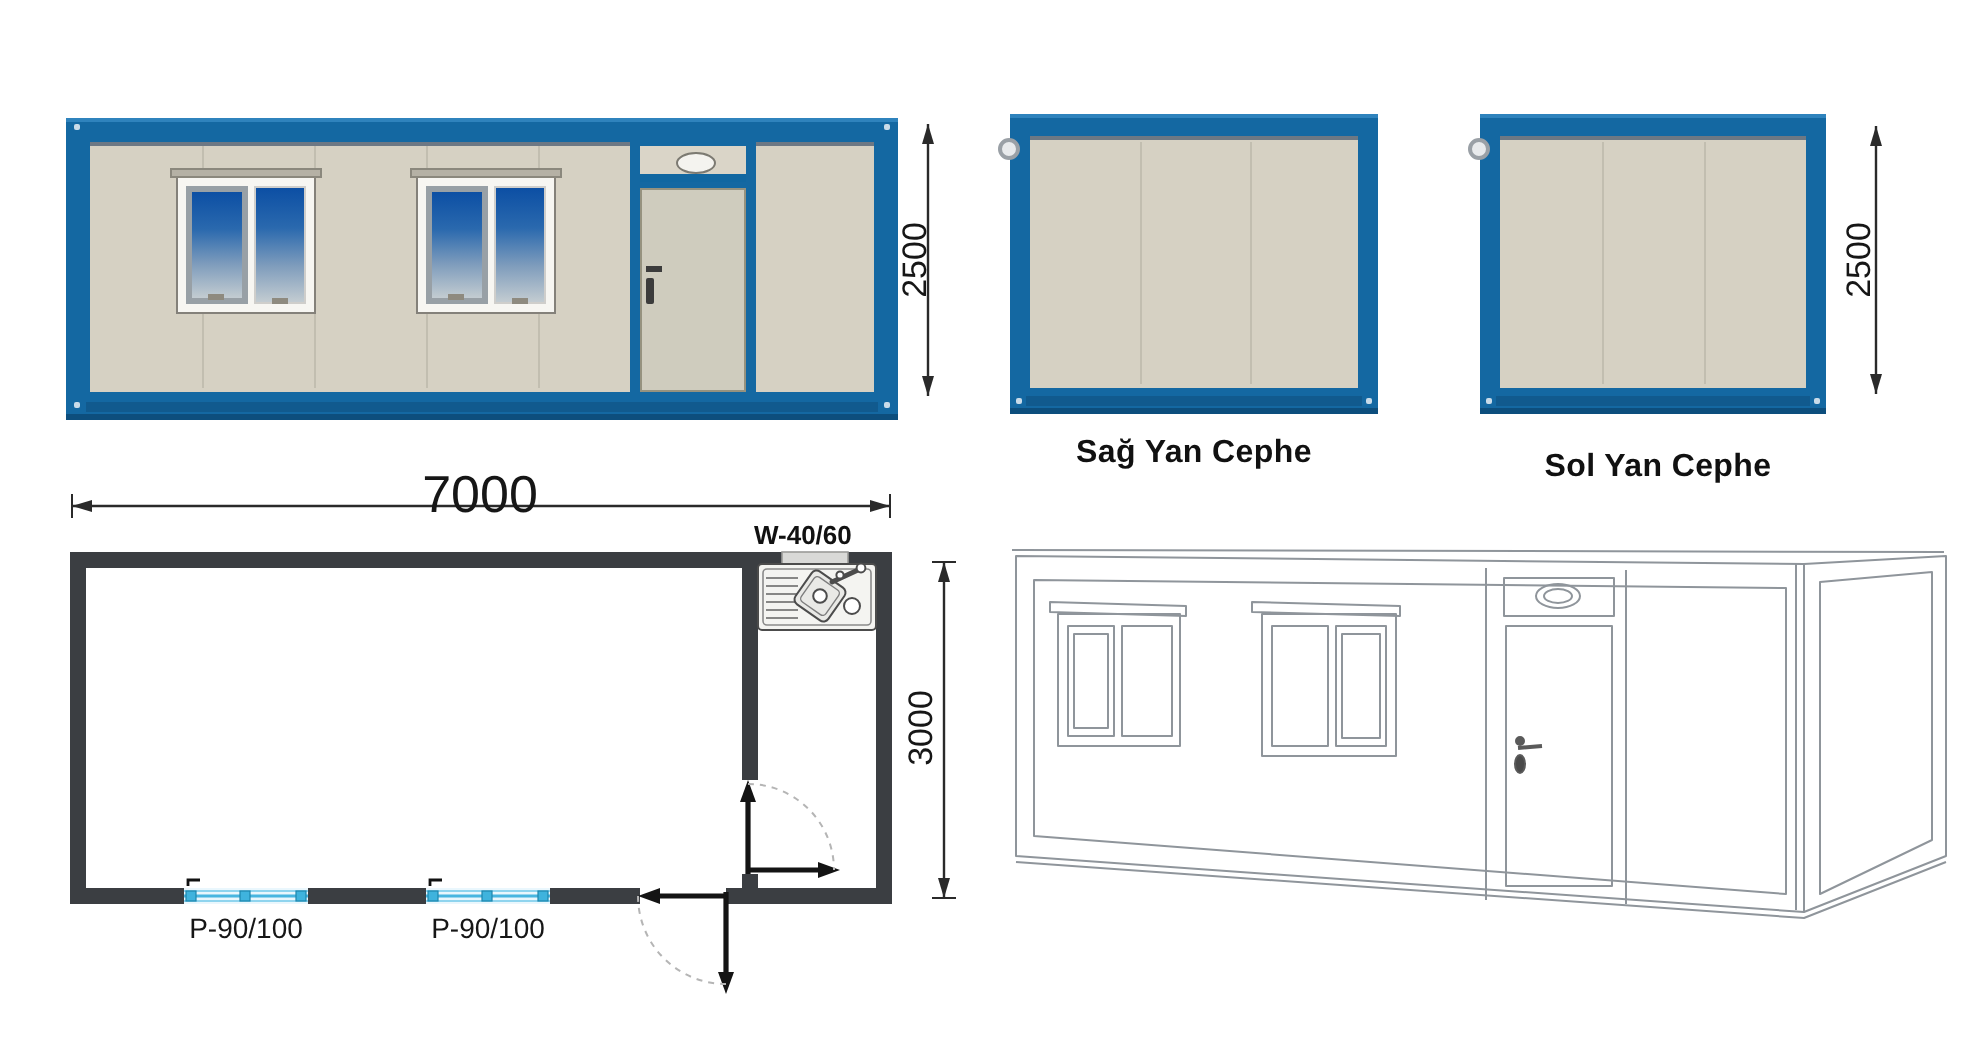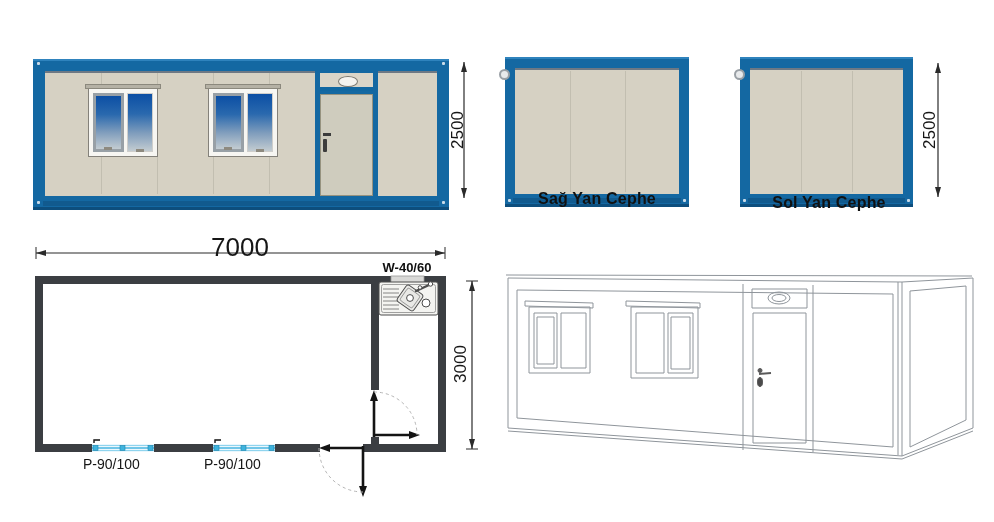--- a/index.html
+++ b/index.html
@@ -26,22 +26,22 @@
   .transom{position:absolute;left:5px;right:5px;top:2px;height:14px;background:#dad5c8;border-bottom:4px solid #1167a1;}
   .vent{position:absolute;left:50%;top:3px;width:18px;height:9px;margin-left:-9px;background:#f4f3ef;border:1px solid #7c7a72;border-radius:50%;}
   .doorleaf{position:absolute;left:5px;right:5px;top:23px;bottom:0;background:#cfccbe;border:1px solid #96927f;box-sizing:border-box;}
   .handle{position:absolute;left:2px;top:44px;width:4px;height:13px;background:#3c3c3c;border-radius:1px;}
   .handle:before{content:"";position:absolute;left:0;top:-6px;width:8px;height:3px;background:#3c3c3c;}
 
   
   .caption{position:absolute;font-weight:700;font-size:16px;letter-spacing:.2px;text-align:center;color:#111;}
   .dim{position:absolute;font-size:17px;text-align:center;color:#161616;}
   .dim.rot{transform:rotate(-90deg);}
-  .lbl-small{position:absolute;font-size:13px;font-weight:700;text-align:center;color:#111;}
-  .lbl-med{position:absolute;font-size:14px;color:#161616;}
+  .lbl-small{position:absolute;font-size:13px;font-weight:700;text-align:left;color:#111;}
+  .lbl-med{position:absolute;font-size:14px;text-align:center;color:#161616;}
 
   svg{position:absolute;left:0;top:0;}
 </style>
 </head>
 <body>
 
 <div id="stage">
 
   <svg width="994" height="522" viewBox="0 0 994 522">
 
@@ -241,22 +241,22 @@
   <div class="elev" style="left:740px;top:57px;width:173px;height:150px;">
     <div class="elev-wall" style="left:10px;top:11px;right:10px;bottom:13px;"></div>
     <div class="seam" style="left:61px;top:14px;bottom:15px;"></div>
     <div class="seam" style="left:112px;top:14px;bottom:15px;"></div>
     <div class="botband" style="left:8px;right:8px;bottom:4px;"></div>
     <div class="hook" style="left:-6px;top:12px;"></div>
     <div class="rivet" style="left:3px;bottom:5px;"></div>
     <div class="rivet" style="right:3px;bottom:5px;"></div>
   </div>
 
-  <div class="caption" style="left:517px;top:190px;width:160px;">Sağ Yan Cephe</div>
-  <div class="caption" style="left:749px;top:194px;width:160px;">Sol Yan Cephe</div>
+  <div class="caption" style="left:517px;top:218px;width:160px;">Sağ Yan Cephe</div>
+  <div class="caption" style="left:749px;top:225px;width:160px;">Sol Yan Cephe</div>
 
   <div class="dim rot" style="left:436px;top:120px;width:44px;height:20px;">2500</div>
   <div class="dim rot" style="left:908px;top:120px;width:44px;height:20px;">2500</div>
 
   <div class="dim" style="left:180px;top:232px;width:120px;font-size:26px;">7000</div>
   <div class="dim rot" style="left:437px;top:354px;width:48px;height:20px;">3000</div>
 
   <div class="lbl-small" style="left:377px;top:260px;width:60px;">W-40/60</div>
   <div class="lbl-med" style="left:83px;top:456px;width:80px;">P-90/100</div>
   <div class="lbl-med" style="left:204px;top:456px;width:80px;">P-90/100</div>

